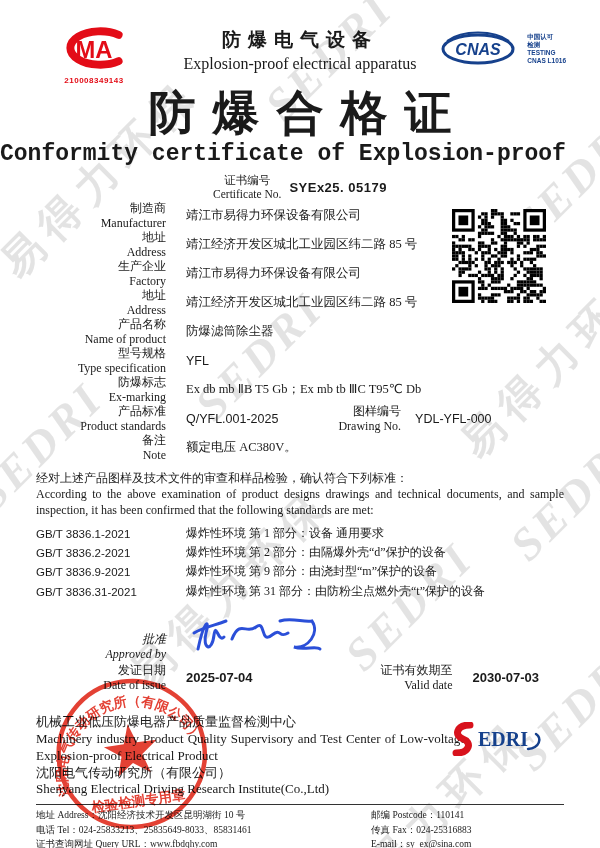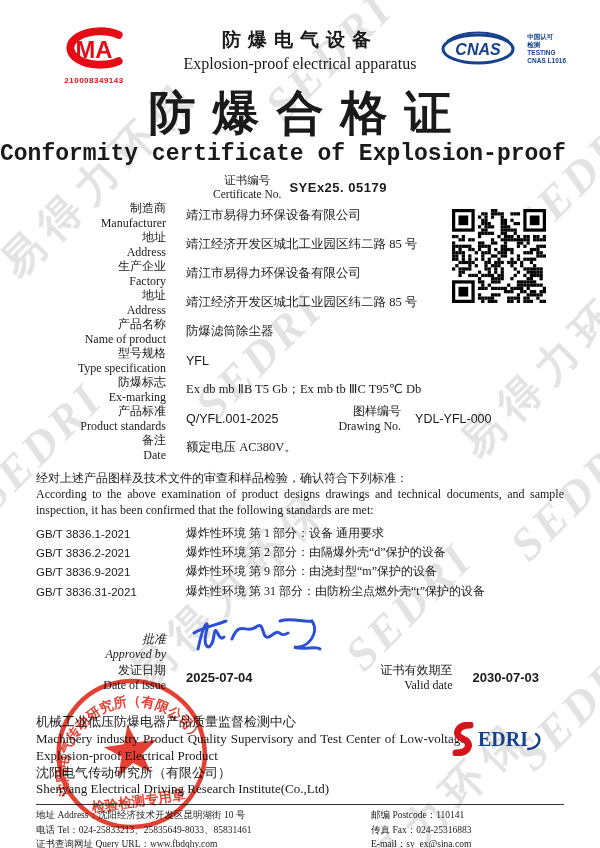--- a/index.html
+++ b/index.html
@@ -520,21 +520,21 @@
         <div class="lbl2">
             <div>图样编号</div>
             <div>Drawing No.</div>
           </div>
         <div class="val2">YDL-YFL-000</div>
       </div>
     </div>
     <div class="frow">
       <div class="lbl">
           <div>备注</div>
-          <div class="en">Date</div>
+          <div class="en">Note</div>
         </div>
       <div class="val">额定电压 AC380V。</div>
     </div>
 
     <div class="statement">
       <div>经对上述产品图样及技术文件的审查和样品检验，确认符合下列标准：</div>
       <div>According to the above examination of product designs drawings and technical documents, and sample inspection, it has been confirmed that the following standards are met:</div>
     </div>
 
     <div class="standards">

